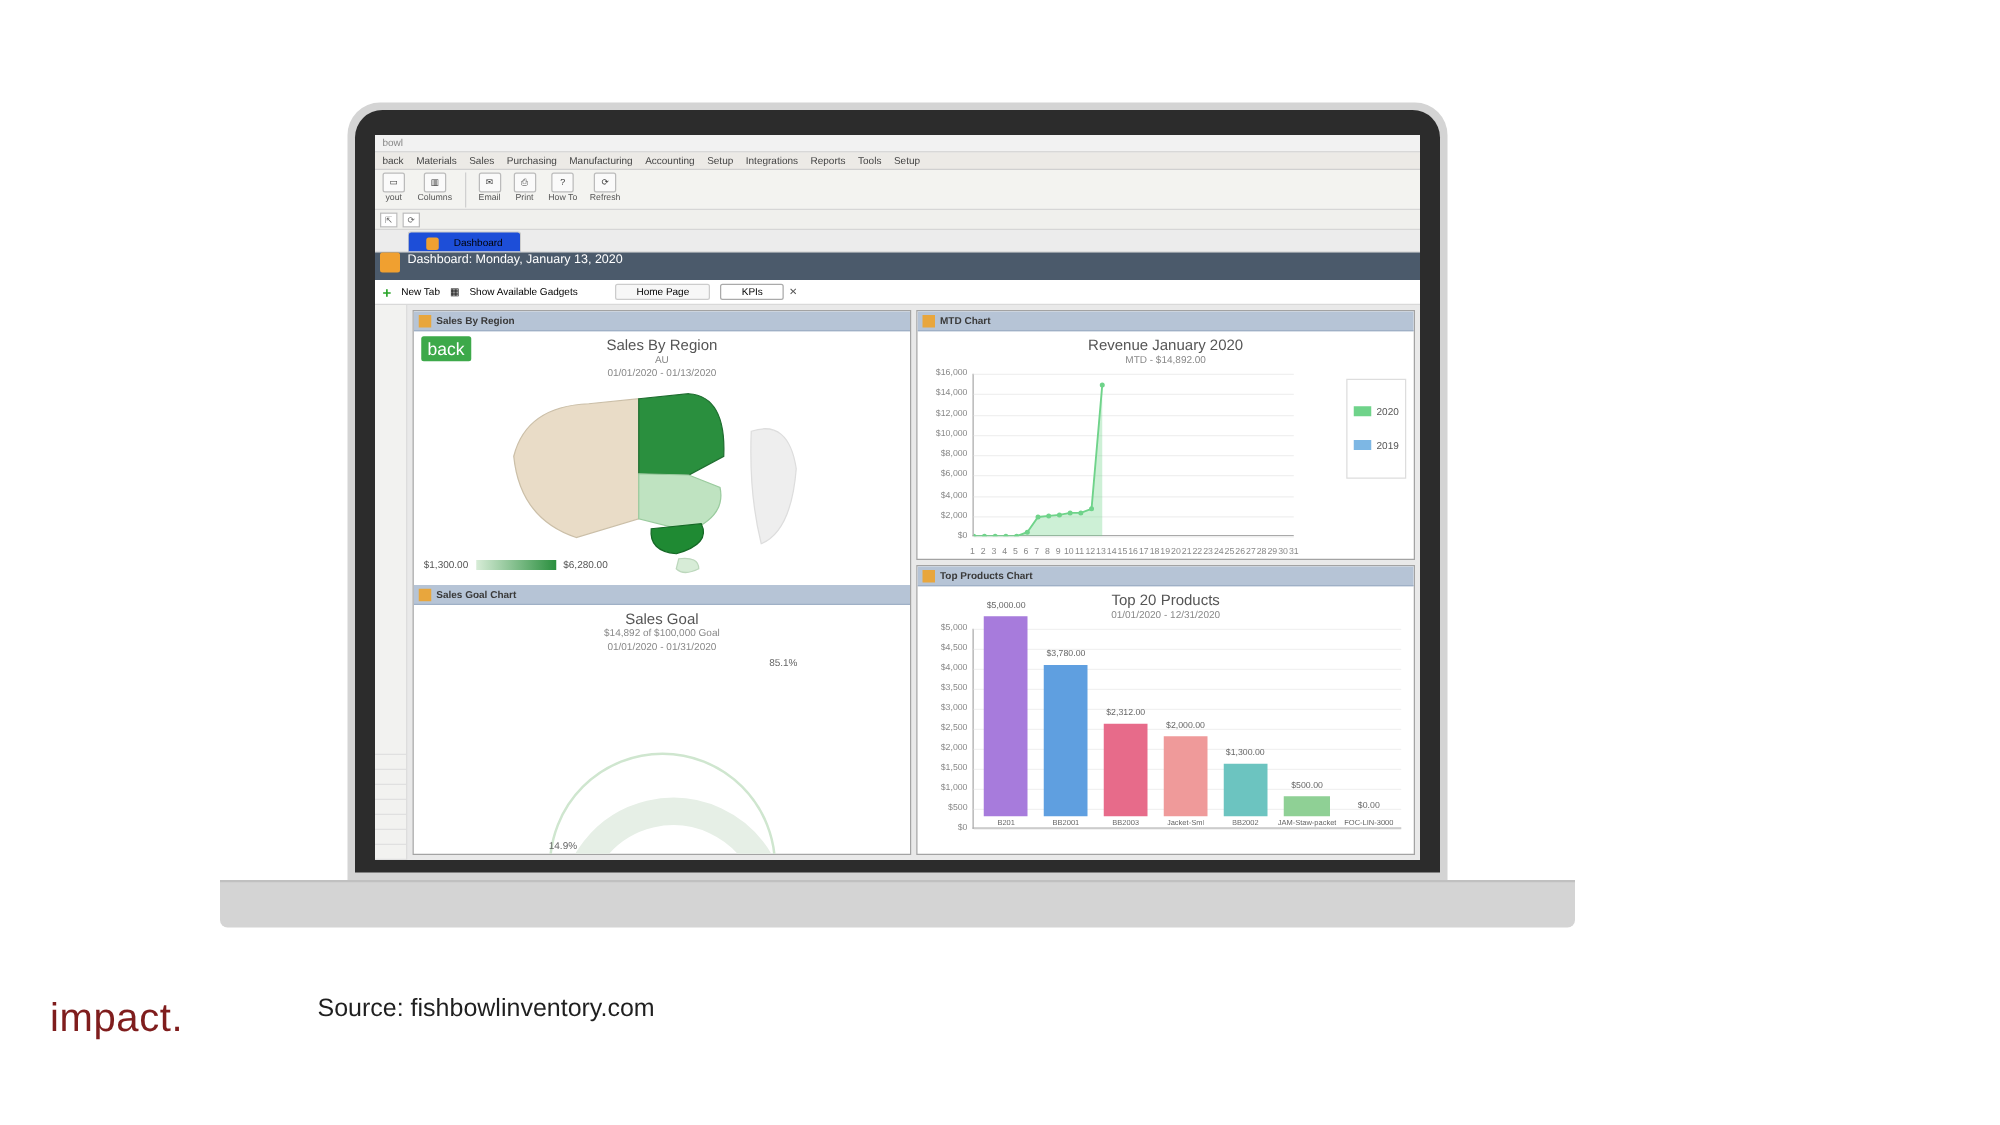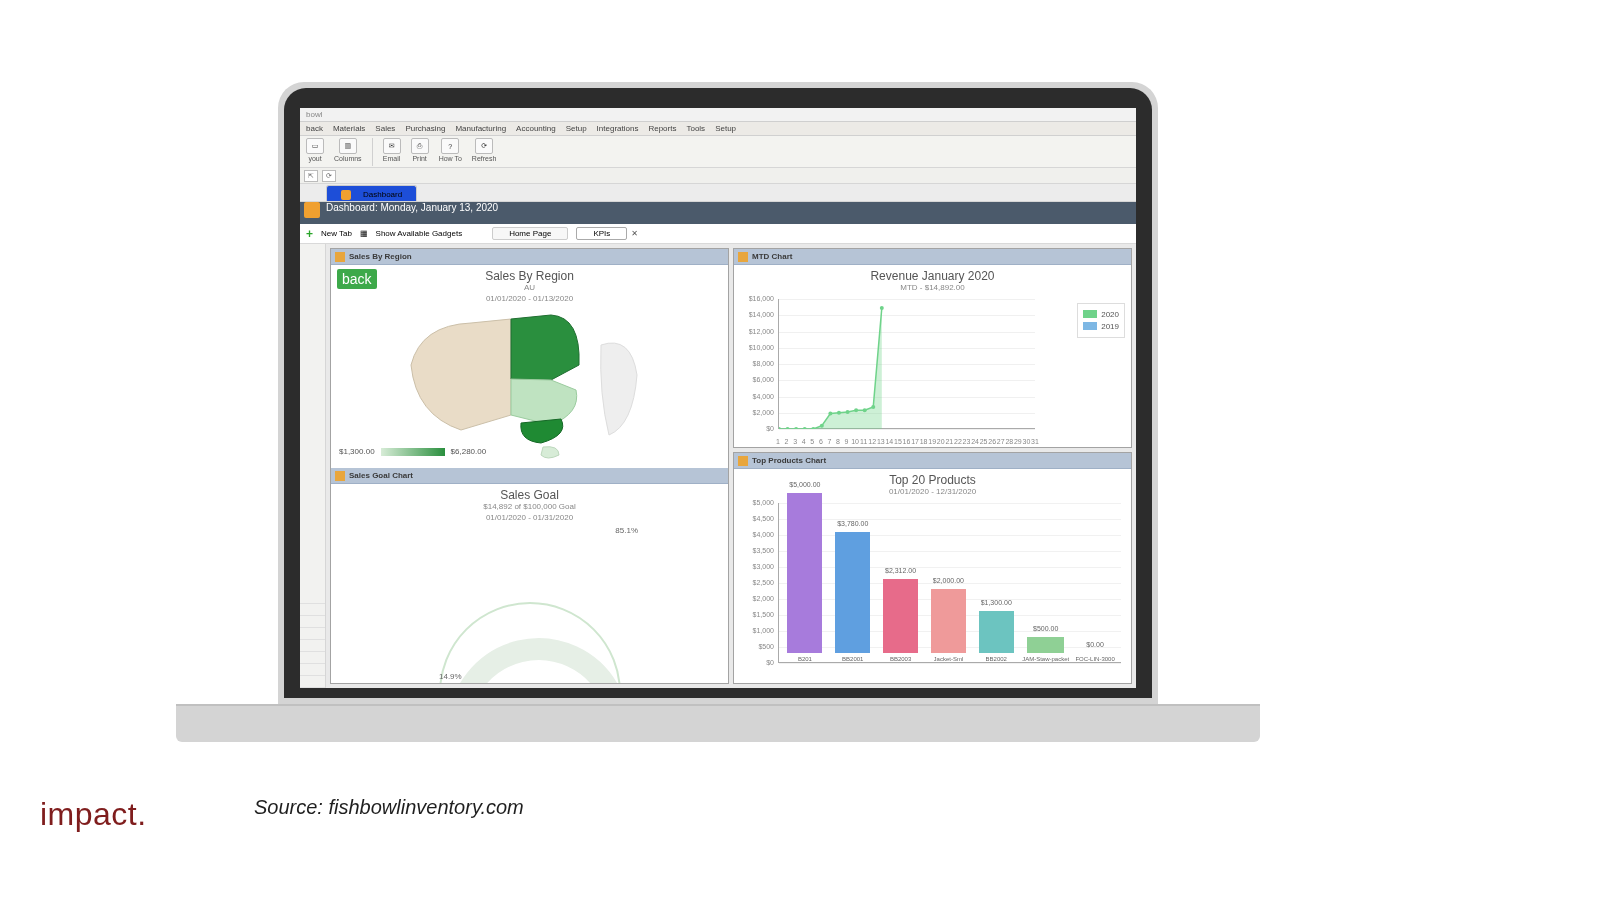--- a/index.html
+++ b/index.html
@@ -43,42 +43,42 @@
   .fold{width:10px;height:10px;background:#e8a63d}
   .pbody{flex:1;position:relative;padding:4px 6px}
 
   
   .ctitle{text-align:center;font-size:12px;color:#555}
   .csub{text-align:center;font-size:8px;color:#888;margin-bottom:4px}
   .axes{position:absolute;left:44px;right:96px;top:34px;bottom:18px;border-left:1px solid #aaa;border-bottom:1px solid #aaa}
   .yl{position:absolute;left:0;width:40px;text-align:right;font-size:7px;color:#888}
   .xl{position:absolute;bottom:2px;font-size:7px;color:#888;transform:translateX(-50%)}
   .legend{position:absolute;right:6px;top:38px;font-size:8px;color:#555;border:1px solid #ddd;padding:3px 5px;background:#fff}
-  .legend div{display:flex;gap:4px;margin:3px 0}
+  .legend div{display:flex;gap:4px;margin:18px 0}
   .sw{width:14px;height:8px}
 
   
   .bars{position:absolute;left:44px;right:10px;top:34px;bottom:20px;border-left:1px solid #aaa;border-bottom:1px solid #aaa;display:flex;align-items:flex-end;gap:4px;padding:0 4px}
   .barwrap{flex:1;display:flex;flex-direction:column;align-items:center;position:relative}
   .bar{width:80%;}
   .barlbl{position:absolute;top:-12px;font-size:7px;color:#666;white-space:nowrap}
   .barcat{font-size:6px;color:#666;margin-top:3px;text-align:center;white-space:nowrap;overflow:hidden;max-width:52px}
 
   
   .backbtn{position:absolute;left:6px;top:4px;background:#3da94a;color:#fff;font-size:14px;padding:2px 5px;border-radius:2px}
   .mapscale{position:absolute;left:8px;bottom:8px;font-size:8px;color:#555;display:flex;align-items:center;gap:6px}
   .grad{width:64px;height:8px;background:linear-gradient(90deg,#d7ecd7,#2a8f3e)}
   svg.aus{position:absolute;left:70px;top:30px;width:260px;height:170px}
 
   
   .gauge{position:absolute;left:50%;bottom:-10px;transform:translateX(-50%);width:220px;height:110px}
   .glabel{position:absolute;font-size:8px;color:#666}
 
   
-  .source{position:absolute;left:254px;top:796px;font-size:20px;font-style:italic;color:#1f1f1f;font-family:"Segoe UI",Arial,sans-serif}
+  .source{position:absolute;left:254px;top:796px;font-size:20px;color:#1f1f1f;font-family:"Segoe UI",Arial,sans-serif}
   .logo{position:absolute;left:40px;top:796px;font-size:32px;color:#7f1d1d;font-family:"Segoe UI",Arial,sans-serif;letter-spacing:.5px}
 </style>
 </head>
 <body>
 
 <div class="stage">
   <div class="laptop">
     <div class="bezel"></div>
     <div class="bezel-inner"></div>
     <div class="deck"></div>

